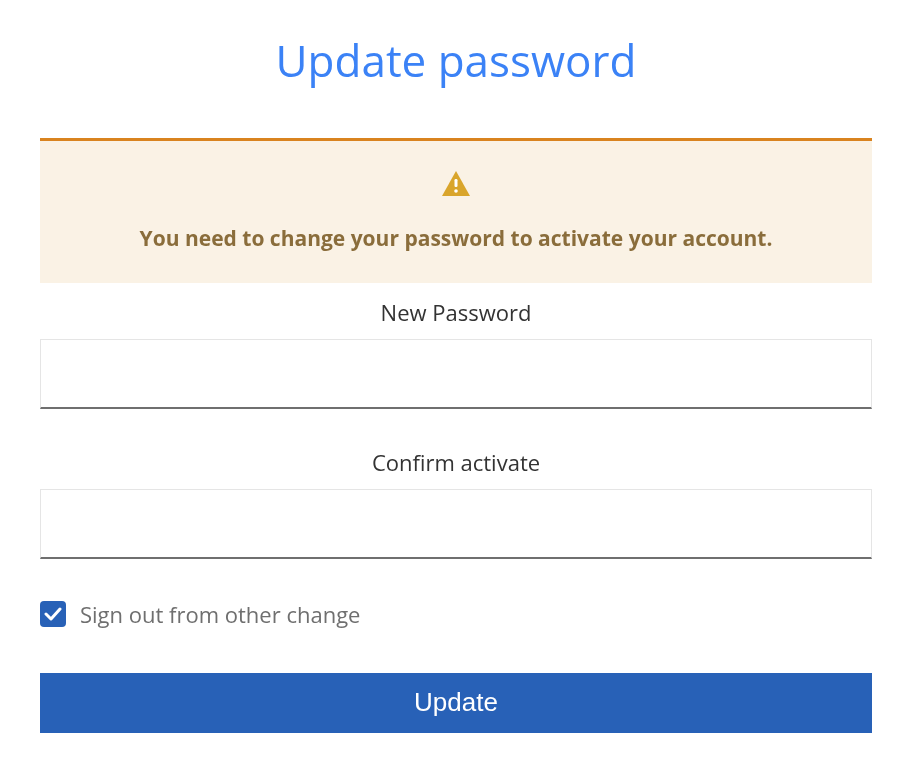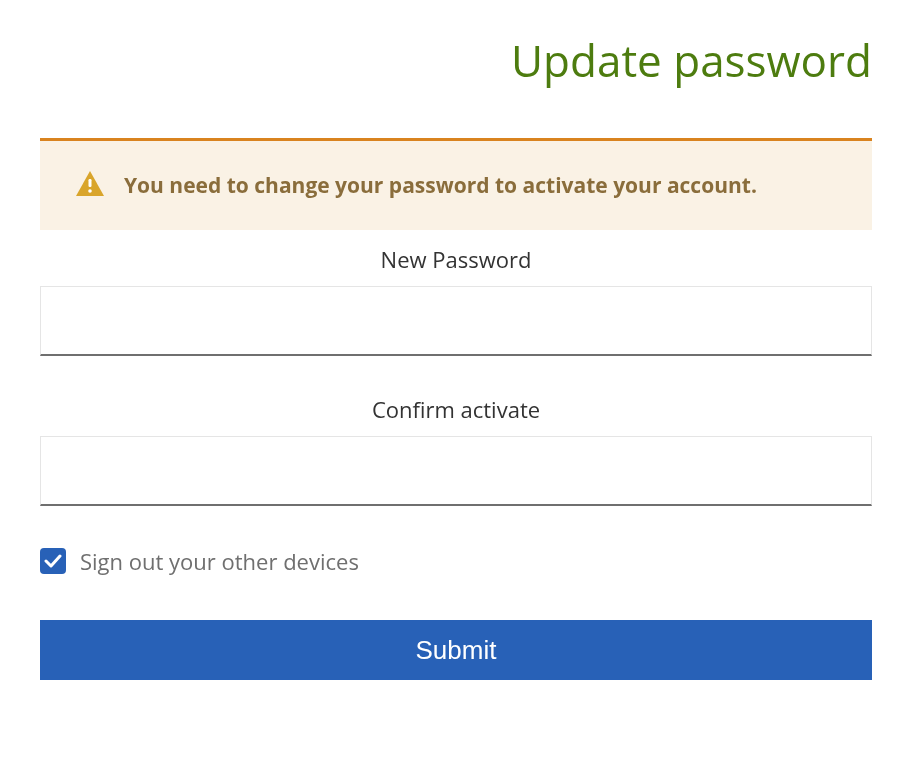--- a/index.html
+++ b/index.html
@@ -11,34 +11,35 @@
       font-family: "Open Sans", -apple-system, BlinkMacSystemFont, "Segoe UI", Roboto, "Helvetica Neue", Arial, sans-serif;
       background: #ffffff;
       width: 912px;
       height: 772px;
       overflow: hidden;
     }
     .container {
       padding: 30px 40px 40px 40px;
     }
     .page-title {
-      text-align: right;
+      text-align: center;
       font-size: 44px;
       font-weight: 400;
-      color: #4d7c0f;
+      color: #3b82f6;
       margin-bottom: 48px;
     }
     .alert {
       background: #faf2e5;
       border-top: 3px solid #d9831f;
       padding: 28px 36px;
       display: flex;
       align-items: center;
       gap: 20px;
       margin-bottom: 14px;
+      flex-direction: column;
     }
     .alert-icon {
       flex: 0 0 auto;
       margin-top: 2px;
     }
     .alert-text {
       color: #8a6d3b;
       font-size: 21px;
       font-weight: 700;
       line-height: 1.55;
@@ -130,18 +131,18 @@
     <label class="field-label">Confirm activate</label>
     <input type="password" class="text-input" value="" style="">
   </div>
 
   <div class="checkbox-row">
     <span class="checkbox">
       <svg width="18" height="14" viewBox="0 0 18 14">
         <path d="M2 7 L7 12 L16 2" stroke="#ffffff" stroke-width="3" fill="none" stroke-linecap="round" stroke-linejoin="round"></path>
       </svg>
     </span>
-    <label class="checkbox-label">Sign out your other devices</label>
+    <label class="checkbox-label">Sign out from other change</label>
   </div>
 
-  <button class="submit-btn">Submit</button>
+  <button class="submit-btn">Update</button>
 
 </div>
 
 </body></html>

